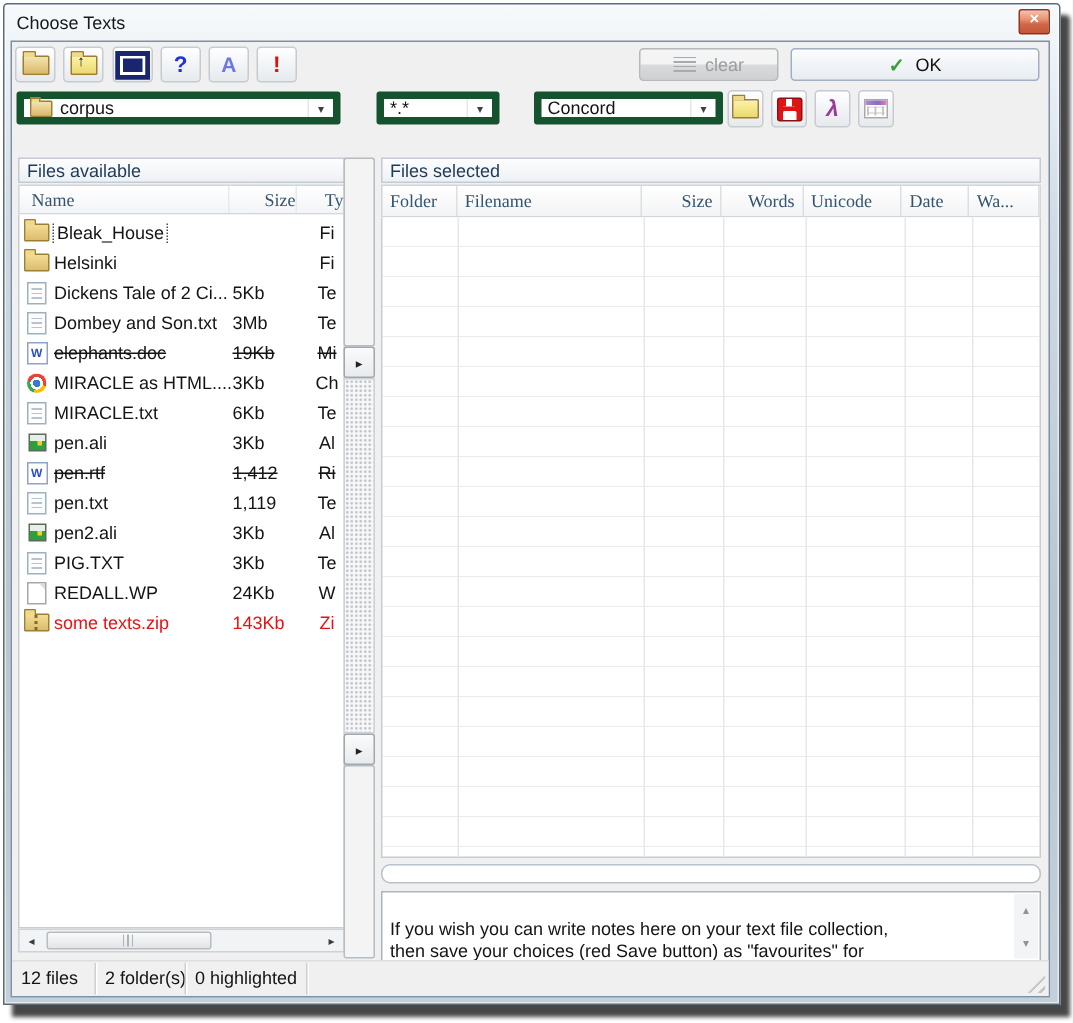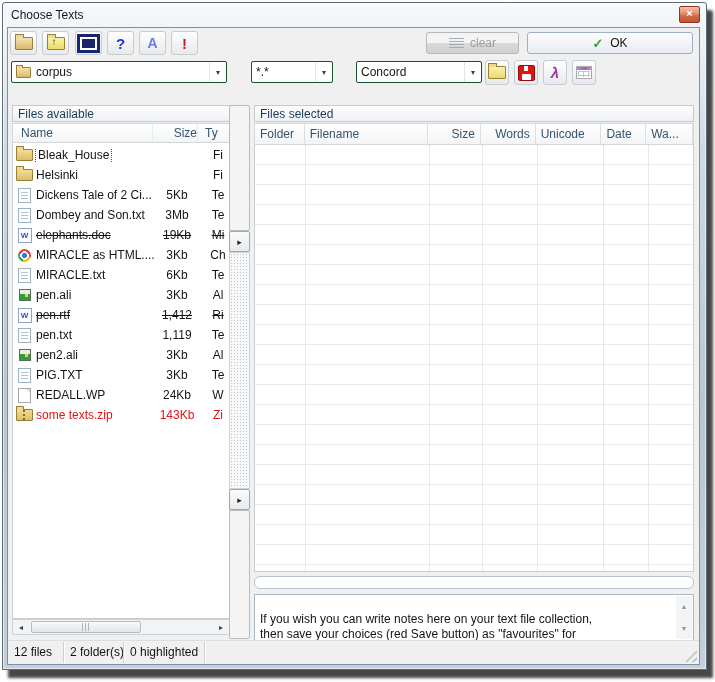--- a/index.html
+++ b/index.html
@@ -36,21 +36,21 @@
   .g-alert{color:#dd1111;font-weight:bold;font-size:15px;}
   .btn-clear{left:418px;top:4px;width:93px;height:22px;box-sizing:border-box;border:1px solid #b4b9bd;border-radius:3px;
     background:linear-gradient(#f4f4f4 0 48%,#d9dadb 52%,#cfd0d1);color:#9a9d9f;
     display:flex;align-items:center;justify-content:center;gap:6px;}
   .clear-lines{width:15px;height:10px;background:repeating-linear-gradient(#a8abae 0 1px,transparent 1px 3px);}
   .btn-ok{left:519px;top:4px;width:166px;height:22px;box-sizing:border-box;border:1px solid #9fb0c4;border-radius:3px;
     background:linear-gradient(#fdfdfe,#f1f4f7 50%,#e8edf2);color:#111;
     display:flex;align-items:center;justify-content:center;gap:7px;}
   .okcheck{color:#38a038;font-weight:bold;font-size:13px;}
   
-  .combo{top:33px;height:22px;box-sizing:border-box;background:#fff;border:1px solid #14532d;border-radius:2px;
+  .combo{top:33px;height:22px;box-sizing:border-box;background:#fff;border:5px solid #14532d;border-radius:2px;
     display:flex;align-items:center;padding-left:4px;}
   .combo .carr{margin-left:auto;width:16px;align-self:stretch;display:flex;align-items:center;justify-content:center;
     color:#404040;font-size:8px;border-left:1px solid #e3e7ea;}
   .cb1{left:3px;width:216px;gap:5px;}
   .cb2{left:243px;width:82px;}
   .cb3{left:348px;width:126px;}
   .mini-folder{width:13px;height:9px;flex:none;border:1px solid #9b7f33;border-radius:1px;position:relative;
     background:linear-gradient(#f3e3b0,#d9b96a);}
   .mini-folder::before{content:"";position:absolute;left:-1px;top:-3px;width:5px;height:2px;
     border:1px solid #9b7f33;border-bottom:none;background:#eed98e;}
@@ -66,34 +66,34 @@
   .icon-grid::before{content:"";position:absolute;left:0;top:0;right:0;height:3px;
     background:linear-gradient(90deg,#b08ad0,#8a6ac0 60%,#e080c0);}
   .icon-grid::after{content:"";position:absolute;left:1px;top:4px;right:1px;bottom:1px;
     background:linear-gradient(#c4c4c4 1px,transparent 1px),linear-gradient(90deg,#c4c4c4 1px,transparent 1px);
     background-size:5px 4px;}
   
   .caption{height:17px;box-sizing:border-box;border:1px solid #c3ccd4;
     background:linear-gradient(#fdfdfe,#eef1f4);color:#1d3a57;
     display:flex;align-items:center;padding-left:5px;}
   .colhead{box-sizing:border-box;border:1px solid #d2d7db;background:linear-gradient(#ffffff,#f3f4f6);
-    display:flex;color:#33536f;}
+    display:flex;color:#33536f;font-family:Liberation Serif, serif;}
   
   .lpanel{left:4px;top:77px;width:218px;height:530px;}
   .lpanel > *{position:absolute;left:0;right:0;}
   .lp-cap{top:0;}
   .lp-head{top:18px;height:20px;align-items:center;}
   .ch-name{flex:1;padding-left:8px;}
   .ch-size{width:44px;text-align:right;border-left:1px solid #e7eaec;align-self:stretch;line-height:19px;}
-  .ch-type{width:24px;padding-left:7px;border-left:1px solid #e7eaec;align-self:stretch;line-height:19px;}
+  .ch-type{width:24px;padding-left:7px;border-left:1px solid #e7eaec;align-self:stretch;line-height:19px;text-align:right;}
   .list-body{top:38px;bottom:16px;background:#fff;border:1px solid #c6cdd3;border-top:none;overflow:hidden;padding-top:2px;}
   .lrow{height:20px;display:flex;align-items:center;padding-left:3px;}
   .lrow .ficwrap{width:17px;flex:none;display:flex;justify-content:center;}
   .lrow .nm{flex:1;white-space:nowrap;overflow:hidden;padding-left:3px;}
-  .lrow .sz{width:44px;flex:none;text-align:center;}
+  .lrow .sz{width:44px;flex:none;text-align:left;}
   .lrow .tp{width:22px;flex:none;padding-left:8px;white-space:nowrap;overflow:hidden;text-align:center;}
   .struck .nm,.struck .sz,.struck .tp{text-decoration:line-through;}
   .redrow{color:#e21414;}
   .selrow .nm span{outline:1px dotted #4a4a4a;padding:1px 2px;}
   .hscroll{bottom:0;height:16px;box-sizing:border-box;background:#f2f3f4;border:1px solid #cdd2d6;
     display:flex;align-items:stretch;}
   .hs-btn{width:16px;display:flex;align-items:center;justify-content:center;color:#3c3c3c;font-size:8px;}
   .hs-r{margin-left:auto;}
   .hs-thumb{position:absolute;left:18px;top:1px;bottom:1px;width:110px;box-sizing:border-box;
     border:1px solid #b7bcc0;border-radius:2px;background:linear-gradient(#f9f9f9,#e3e5e7);

